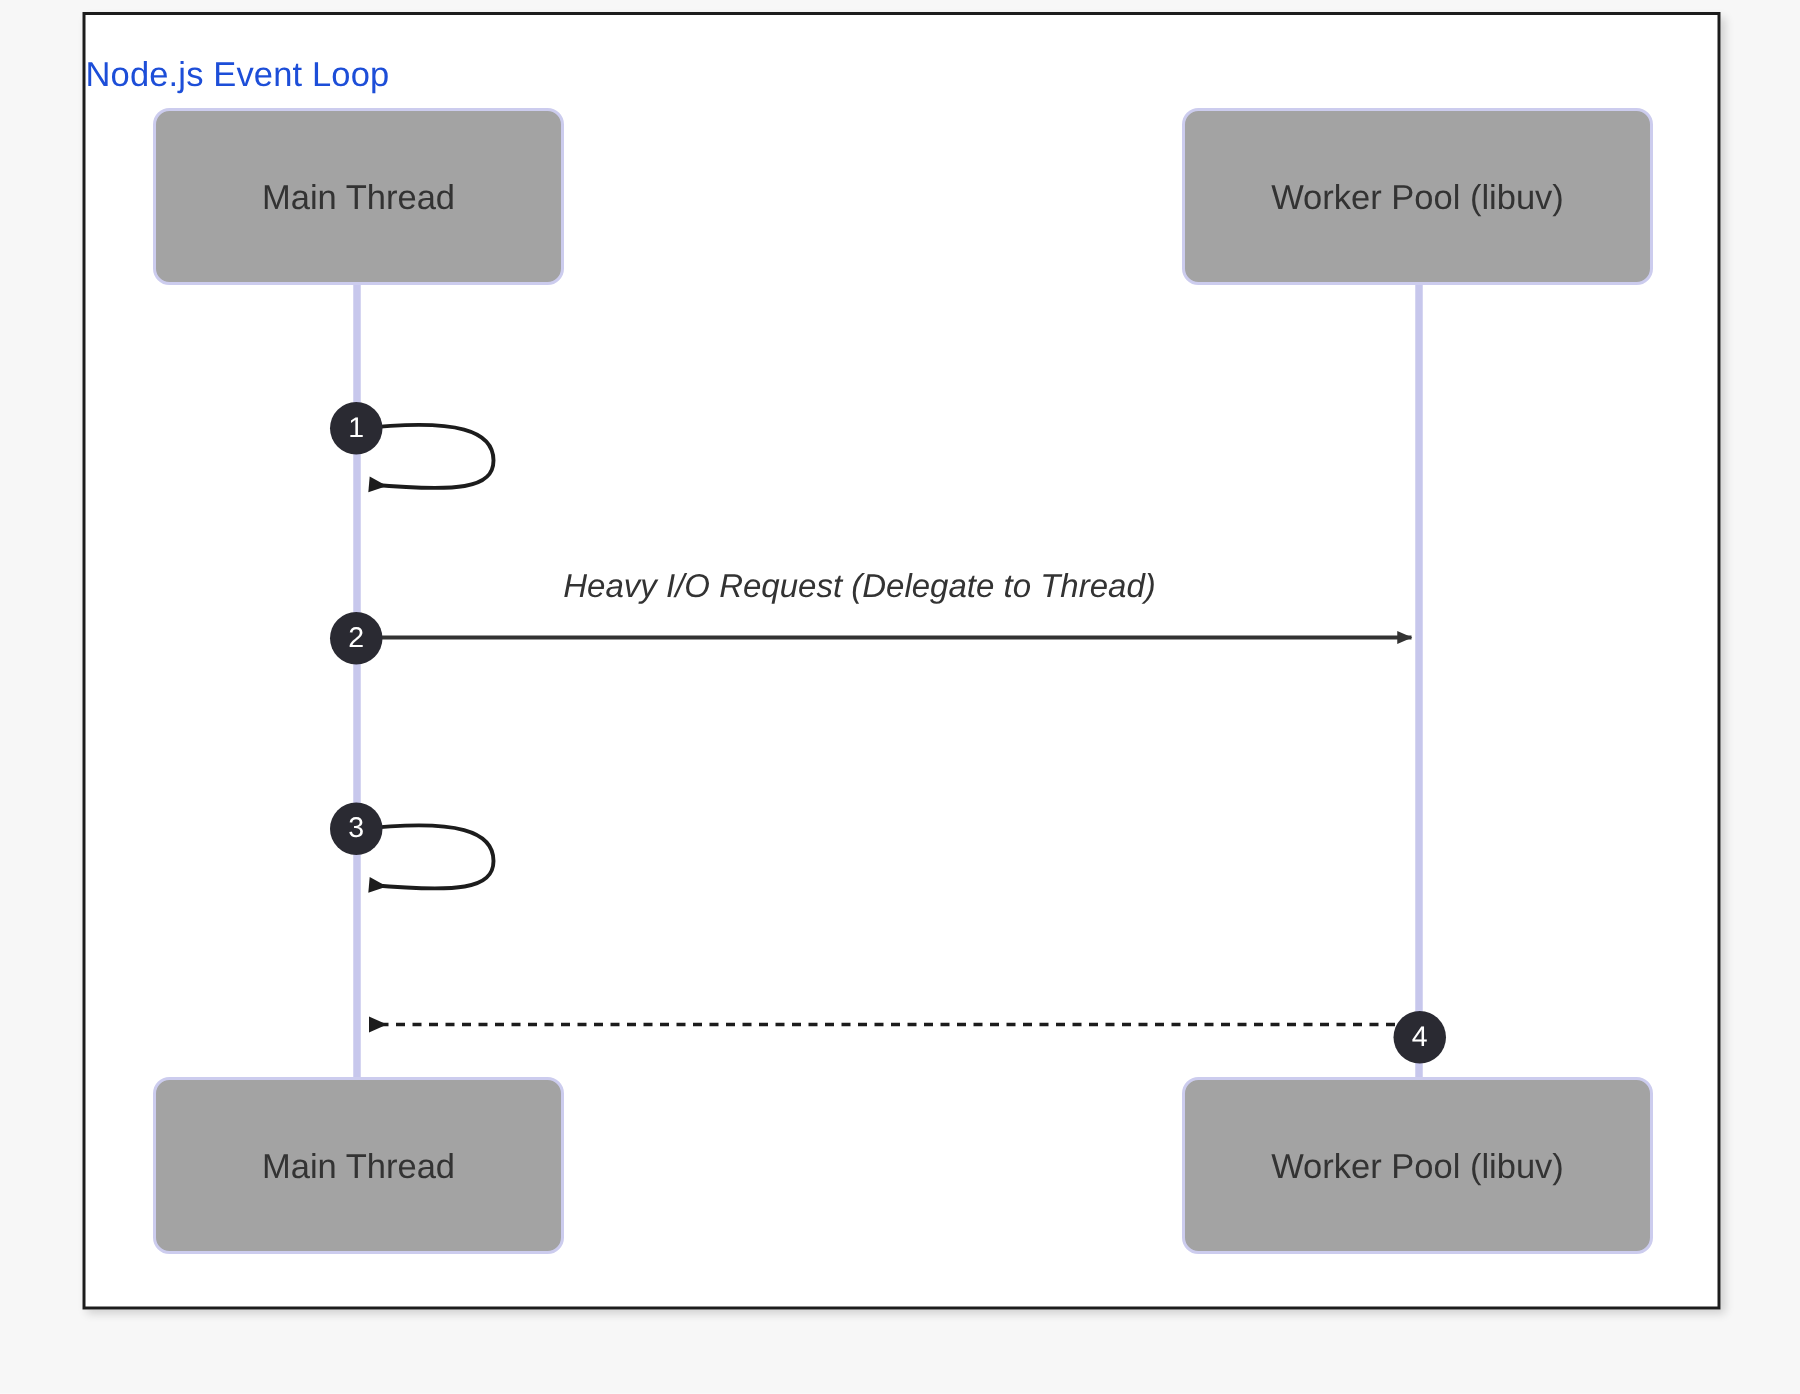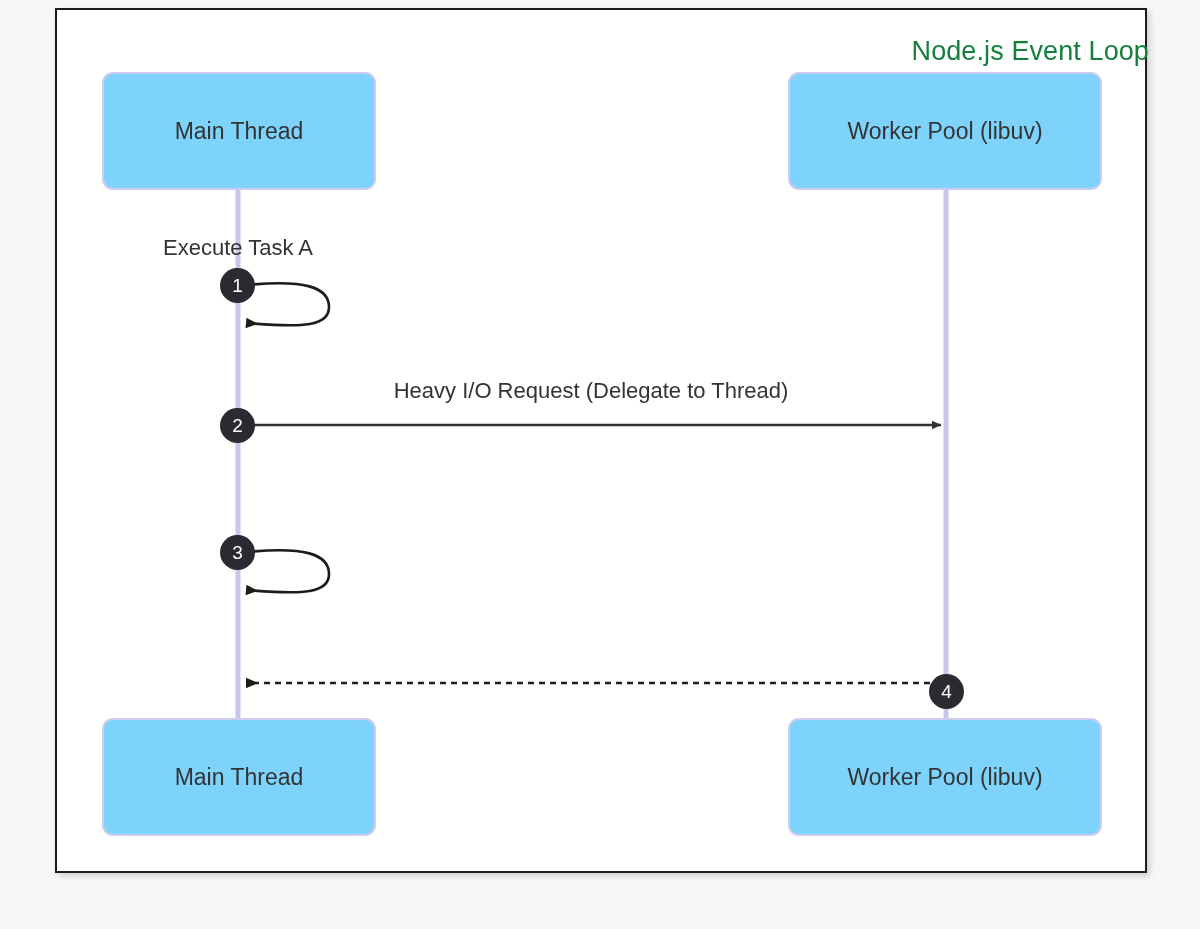--- a/index.html
+++ b/index.html
@@ -31,40 +31,40 @@
     border: 2px solid #1c1c1c;
     box-sizing: border-box;
     box-shadow: 3px 3px 6px rgba(0,0,0,0.16);
   }
   
   #diagram-title {
     position: absolute;
     left: 0;
     top: 26px;
     width: 1092px;
-    text-align: right;
-    font-size: 27px;
-    color: #15803d;
+    text-align: left;
+    font-size: 23px;
+    color: #1d4ed8;
     letter-spacing: 0.1px;
   }
   
   #canvas {
     position: absolute;
     left: 0;
     top: 0;
     width: 1092px;
     height: 861px;
     pointer-events: none;
   }
 
   
   .actor-box {
     position: absolute;
     box-sizing: border-box;
-    background: #7dd3fc;
+    background: #a3a3a3;
     border: 2px solid #ccccee;
     border-radius: 11px;
     display: flex;
     align-items: center;
     justify-content: center;
   }
   .actor-label {
     font-size: 23px;
     color: #333333;
     white-space: nowrap;
@@ -77,21 +77,21 @@
   
   .msg-label {
     position: absolute;
     font-size: 22px;
     color: #333333;
     text-align: center;
     white-space: pre;
     line-height: 1.22;
   }
   #label-1 { left: 0px;   top: 225px; width: 362px; }
-  #label-2 { left: 181px; top: 368px; width: 706px; }
+  #label-2 { left: 163px; top: 368px; width: 706px; font-style: italic; }
   #label-3 { left: 0px;   top: 452px; width: 362px; }
   #label-4 { left: 181px; top: 629px; width: 706px; }
 
   
   .step-badge {
     position: absolute;
     width: 35px;
     height: 35px;
     border-radius: 50%;
     background: #2a2a32;
@@ -150,21 +150,20 @@
     </div>
 
     <div class="actor-box" id="actor-main-bot">
       <span class="actor-label">Main Thread</span>
     </div>
 
     <div class="actor-box" id="actor-worker-bot">
       <span class="actor-label">Worker Pool (libuv)</span>
     </div>
 
-    <div class="msg-label" id="label-1">Execute Task A</div>
 
     <div class="msg-label" id="label-2">Heavy I/O Request (Delegate to Thread)</div>
 
 
 
     <div class="step-badge" id="badge-1">1</div>
 
     <div class="step-badge" id="badge-2">2</div>
 
     <div class="step-badge" id="badge-3">3</div>

